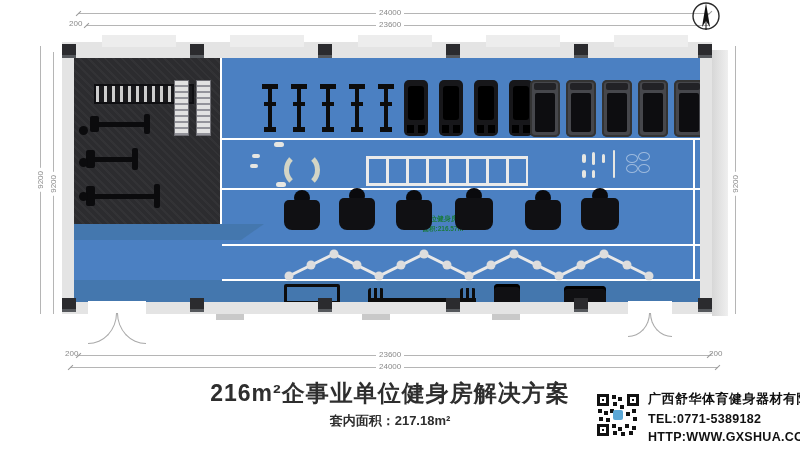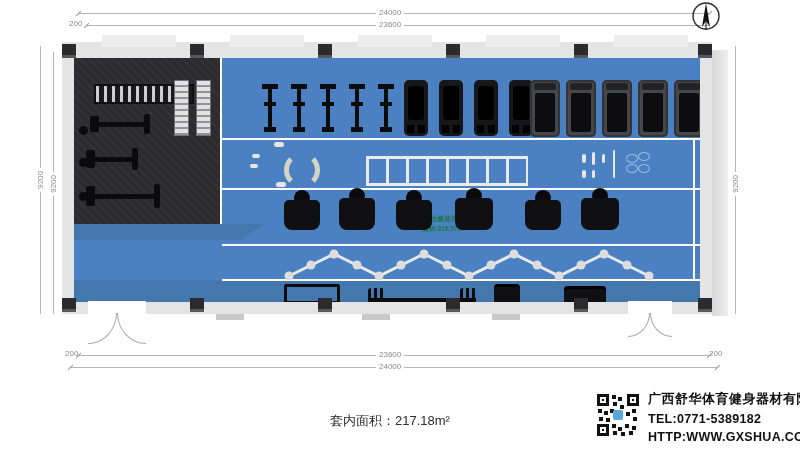--- a/index.html
+++ b/index.html
@@ -72,21 +72,21 @@
   .donut{position:absolute;border:5px solid #d4d5c5;border-top-color:transparent;border-bottom-color:transparent;border-radius:50%;}
   .mark{position:absolute;background:#e6e6e2;border-radius:3px;}
   .mark-faint{position:absolute;border:1px solid rgba(255,255,255,.45);border-radius:50%;}
   .watermark{position:absolute;text-align:center;color:#1b7a3d;font-weight:bold;line-height:10px;white-space:nowrap;}
   .watermark .wl1{font-size:7px;} .watermark .wl2{font-size:6.5px;}
 
   
   .footer-title{position:absolute;left:0;top:378px;width:780px;text-align:center;
                 font-size:23px;font-weight:600;color:#2e2e2e;letter-spacing:1px;}
   .footer-sub{position:absolute;left:0;top:412px;width:780px;text-align:center;
-              font-size:13px;font-weight:400;color:#2e2e2e;}
+              font-size:13px;font-weight:700;color:#2e2e2e;}
   .company{position:absolute;left:596px;top:390px;width:200px;}
   .company .qr{position:absolute;left:0;top:3px;}
   .company .ctext{position:absolute;left:52px;top:0;width:210px;}
   .cname{font-size:13px;font-weight:bold;color:#111;white-space:nowrap;letter-spacing:.5px;}
   .cline{font-size:12.5px;font-weight:bold;color:#111;margin-top:4px;white-space:nowrap;letter-spacing:.3px;}
 </style>
 </head>
 <body>
 
 <div class="canvas">
@@ -255,20 +255,21 @@
   <div class="dim-label" style="left:376px;top:350px;">23600</div>
   <div class="dim-label" style="left:62px;top:349px;background:transparent;">200</div>
   <div class="dim-label" style="left:706px;top:349px;background:transparent;">200</div>
   <div class="dim-line dim-h abs" style="left:70px;top:367px;width:648px;"></div>
   <div class="dim-label" style="left:376px;top:362px;">24000</div>
   <div class="tick" style="left:75px;top:355px;"></div>
   <div class="tick" style="left:706px;top:355px;"></div>
   <div class="tick" style="left:67px;top:367px;"></div>
   <div class="tick" style="left:714px;top:367px;"></div>
 
+  <div class="footer-title">216m²企事业单位健身房解决方案</div>
   <div class="footer-sub">套内面积：217.18m²</div>
 
   <div class="company">
     <svg class="qr" width="44" height="44" viewBox="0 0 44 44">
       <rect width="44" height="44" fill="#fff"></rect>
       <g fill="#111">
         <rect x="1" y="1" width="12" height="12"></rect>
           <rect x="31" y="1" width="12" height="12"></rect>
           <rect x="1" y="31" width="12" height="12"></rect>
         <rect x="16" y="2" width="4" height="4"></rect>

